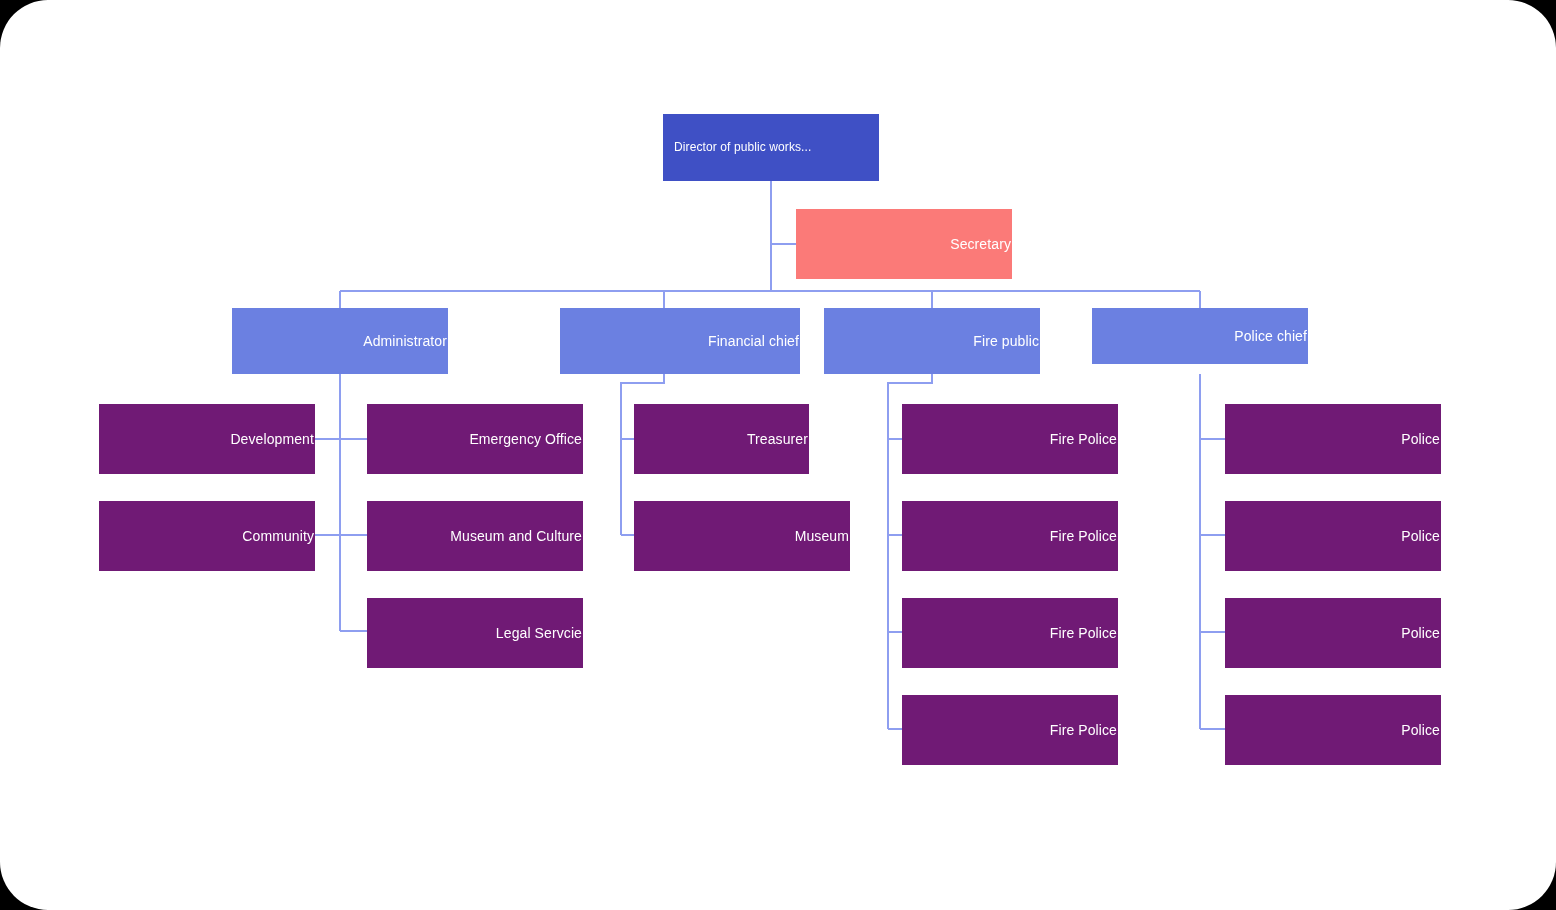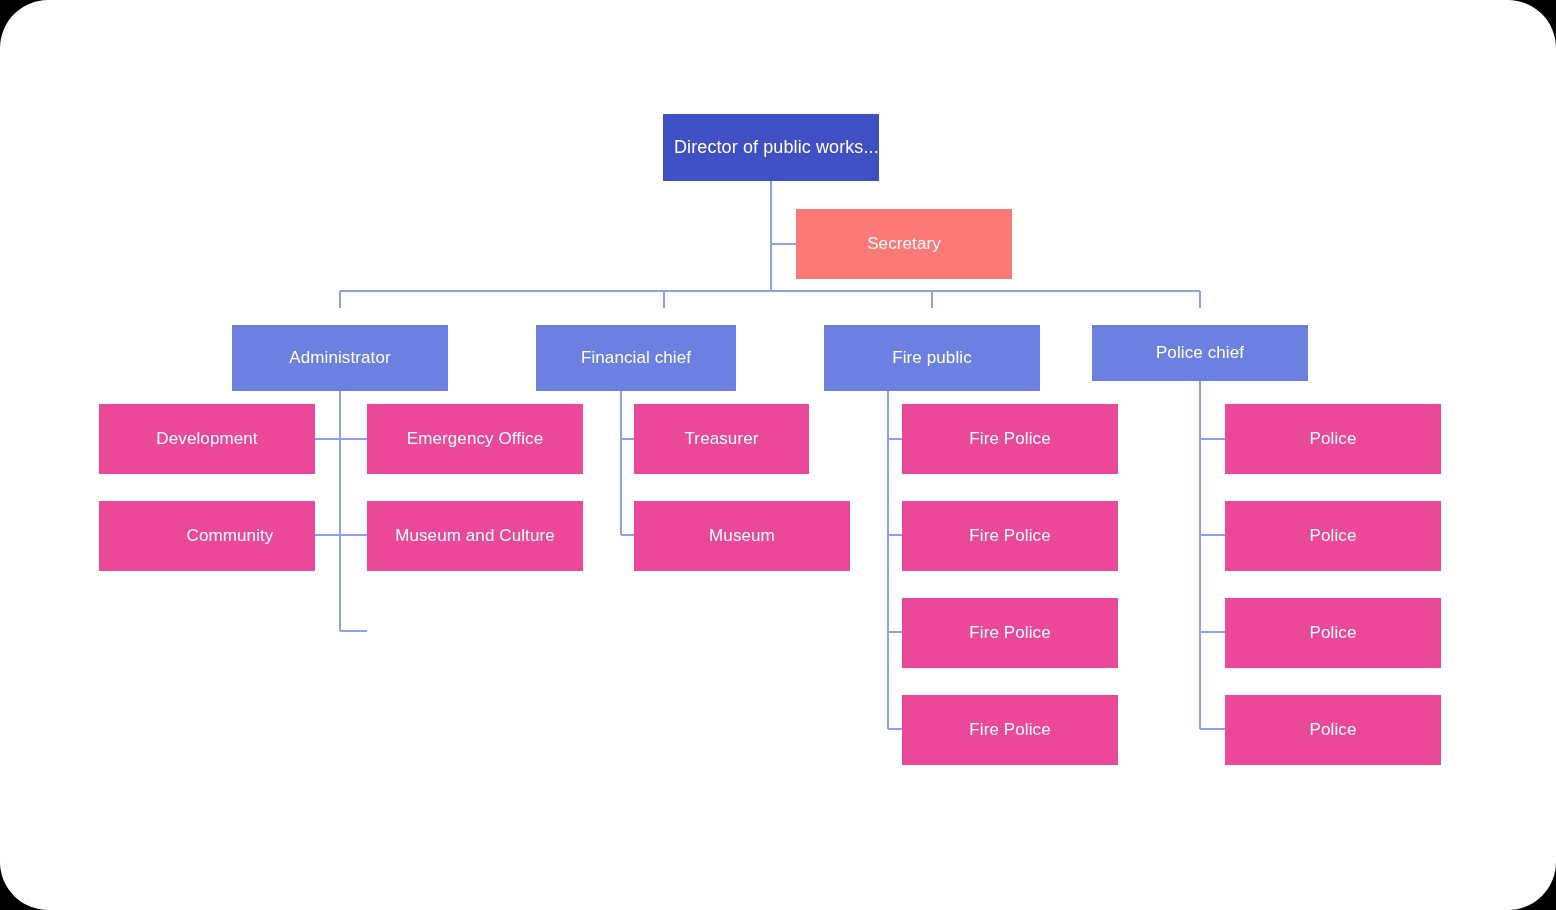--- a/index.html
+++ b/index.html
@@ -28,45 +28,44 @@
     left: 0;
     top: 0;
     width: 1556px;
     height: 910px;
   }
   .node {
     position: absolute;
     box-sizing: border-box;
     display: flex;
     align-items: center;
-    justify-content: center;
+    justify-content: flex-end;
     color: #ffffff;
-    font-size: 17px;
+    font-size: 14px;
     line-height: 1.2;
     letter-spacing: 0.1px;
     text-align: center;
     border: 1px solid rgba(255,255,255,0.0);
     z-index: 2;
     cursor: default;
   }
   .node.root {
     background: #3f50c5;
-    font-size: 18px;
+    font-size: 12px;
     justify-content: flex-start;
     padding-left: 10px;
   }
   .node.accent {
     background: #fb7a78;
   }
   .node.lvl2 {
     background: #6b80e1;
-    margin-top: 17px;
   }
   .node.lvl3 {
-    background: #ec4899;
+    background: #701a75;
   }
   .node-label {
     pointer-events: none;
     white-space: nowrap;
   }
   svg#connectors {
     position: absolute;
     left: 0;
     top: 0;
     width: 1556px;
@@ -123,21 +122,21 @@
       <span class="node-label">Director of public works...</span>
     </div>
 
     <div class="node accent" style="left:796px; top:209px; width:216px; height:70px;">
       <span class="node-label">Secretary</span>
     </div>
 
     <div class="node lvl2" style="left:232px; top:308px; width:216px; height:66px;">
       <span class="node-label">Administrator</span>
     </div>
-    <div class="node lvl2" style="left:536px; top:308px; width:200px; height:66px;">
+    <div class="node lvl2" style="left:560px; top:308px; width:240px; height:66px;">
       <span class="node-label">Financial chief</span>
     </div>
     <div class="node lvl2" style="left:824px; top:308px; width:216px; height:66px;">
       <span class="node-label">Fire public</span>
     </div>
     <div class="node lvl2" style="left:1092px; top:308px; width:216px; height:56px;">
       <span class="node-label">Police chief</span>
     </div>
 
     <div class="node lvl3" style="left:99px; top:404px; width:216px; height:70px;">
@@ -145,20 +144,23 @@
     </div>
     <div class="node lvl3" style="left:99px; top:501px; width:216px; height:70px;padding-left:46px;">
       <span class="node-label">Community</span>
     </div>
 
     <div class="node lvl3" style="left:367px; top:404px; width:216px; height:70px;">
       <span class="node-label">Emergency Office</span>
     </div>
     <div class="node lvl3" style="left:367px; top:501px; width:216px; height:70px;">
       <span class="node-label">Museum and Culture</span>
+    </div>
+    <div class="node lvl3" style="left:367px; top:598px; width:216px; height:70px;">
+      <span class="node-label">Legal Servcie</span>
     </div>
 
     <div class="node lvl3" style="left:634px; top:404px; width:175px; height:70px;">
       <span class="node-label">Treasurer</span>
     </div>
     <div class="node lvl3" style="left:634px; top:501px; width:216px; height:70px;">
       <span class="node-label">Museum</span>
     </div>
 
     <div class="node lvl3" style="left:902px; top:404px; width:216px; height:70px;">

